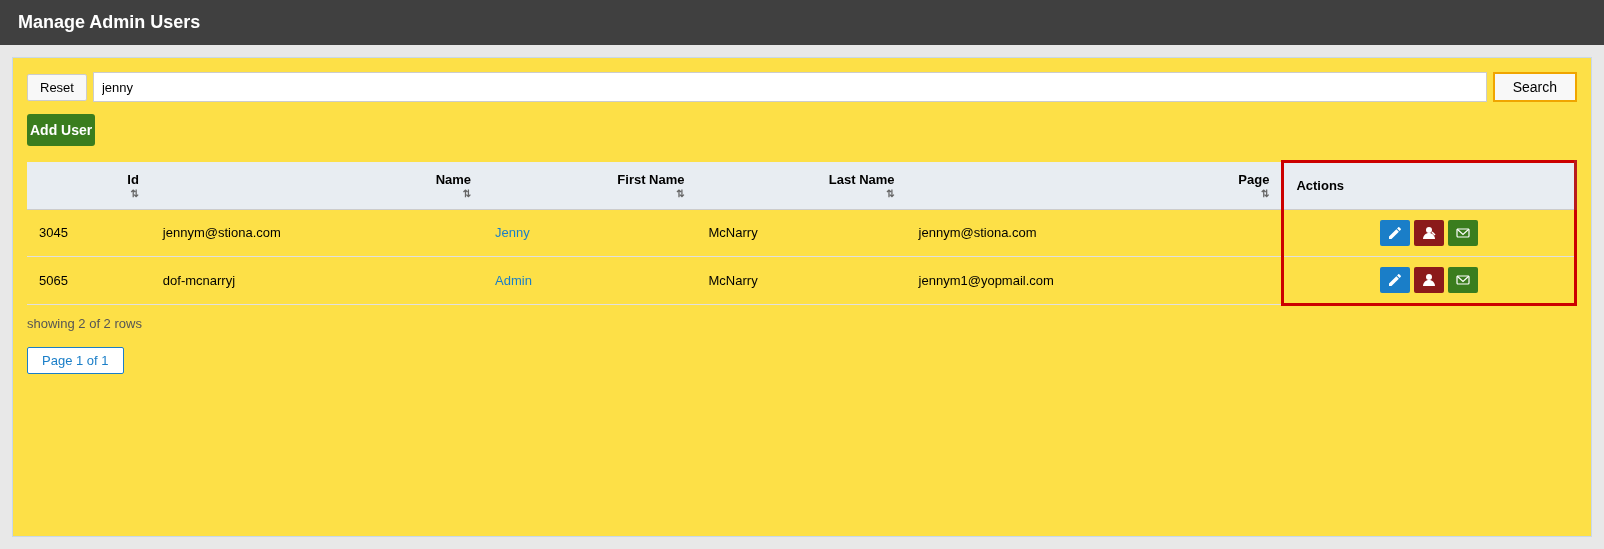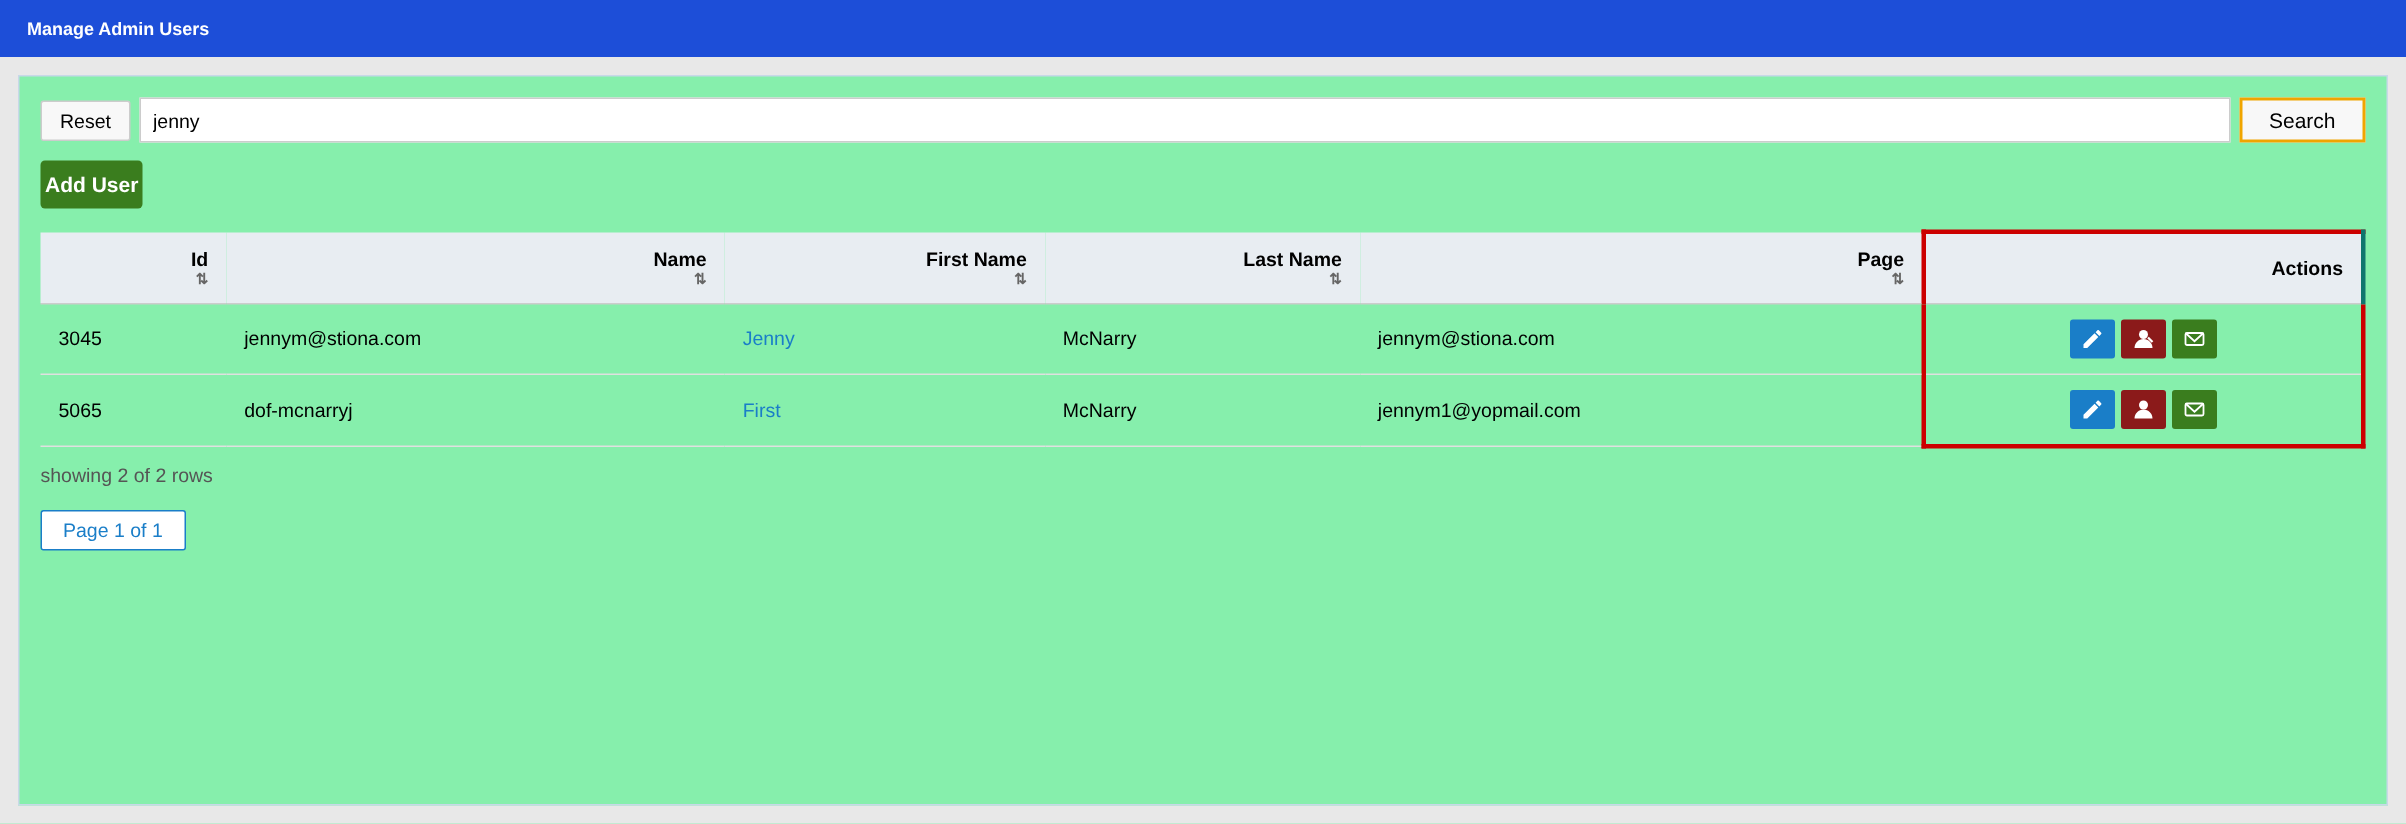--- a/index.html
+++ b/index.html
@@ -9,29 +9,29 @@
       background: #e8e8e8;
     }
     .page-wrapper {
       width: 1604px;
       min-height: 549px;
       background: #e8e8e8;
       display: flex;
       flex-direction: column;
     }
     .header {
-      background: #1d4ed8;
+      background: #404040;
       padding: 12px 18px;
       color: white;
-      font-size: 12px;
+      font-size: 18px;
       font-weight: bold;
     }
     .main-content {
       margin: 12px;
-      background: #86efac;
+      background: #fde047;
       border: 1px solid #c8d8e8;
       flex: 1;
       padding: 14px;
     }
     .search-bar {
       display: flex;
       align-items: center;
       gap: 6px;
       margin-bottom: 12px;
     }
@@ -94,24 +94,24 @@
     td {
       padding: 10px 12px;
       border-bottom: 1px solid #e0e0e0;
       font-size: 13px;
       vertical-align: middle;
     }
     td.first-name-cell, td.last-name-cell {
       color: #1a7ec8;
     }
     .actions-header {
-      text-align: right;
+      text-align: left;
       border-left: 3px solid #cc0000;
       border-top: 3px solid #cc0000;
-      border-right: 3px solid #0f766e;
+      border-right: 3px solid #b91c1c;
     }
     .actions-cell {
       text-align: center;
       border-left: 3px solid #cc0000;
       border-right: 3px solid #cc0000;
     }
     .actions-cell-last {
       border-bottom: 3px solid #cc0000;
     }
     .action-buttons {
@@ -260,21 +260,21 @@
                   <polyline points="1,3 7,8.5 13,3" fill="none" stroke="white" stroke-width="1.2"></polyline>
                 </svg>
               </button>
             </div>
           </td>
         </tr>
 
         <tr>
           <td>5065</td>
           <td>dof-mcnarryj</td>
-          <td class="first-name-cell">First</td>
+          <td class="first-name-cell">Admin</td>
           <td>McNarry</td>
           <td>jennym1@yopmail.com</td>
           <td class="actions-cell actions-cell-last">
             <div class="action-buttons">
               <button class="btn-edit" title="Edit">
                 <svg width="14" height="14" viewBox="0 0 14 14" fill="white">
                   <path d="M1 10.5V13h2.5l7.37-7.37-2.5-2.5L1 10.5zm11.8-6.8c.26-.26.26-.67 0-.93L11.23 1.2c-.26-.26-.67-.26-.93 0L9.06 2.44l2.5 2.5 1.24-1.24z"></path>
                 </svg>
               </button>
               <button class="btn-role" title="Manage Role">

